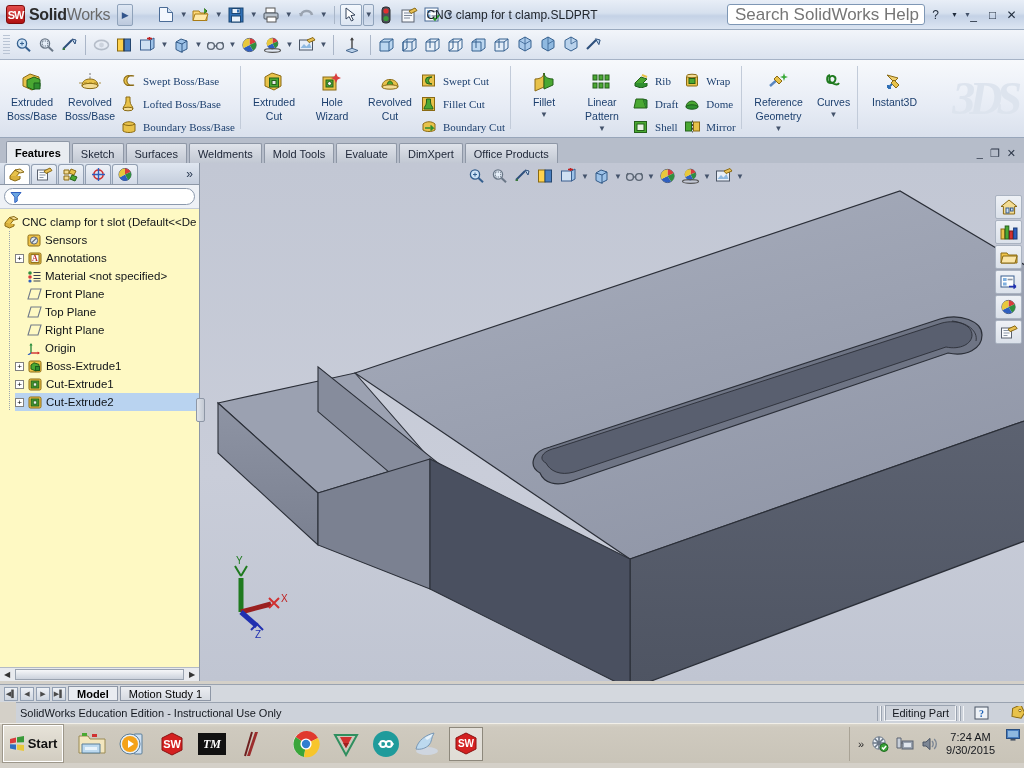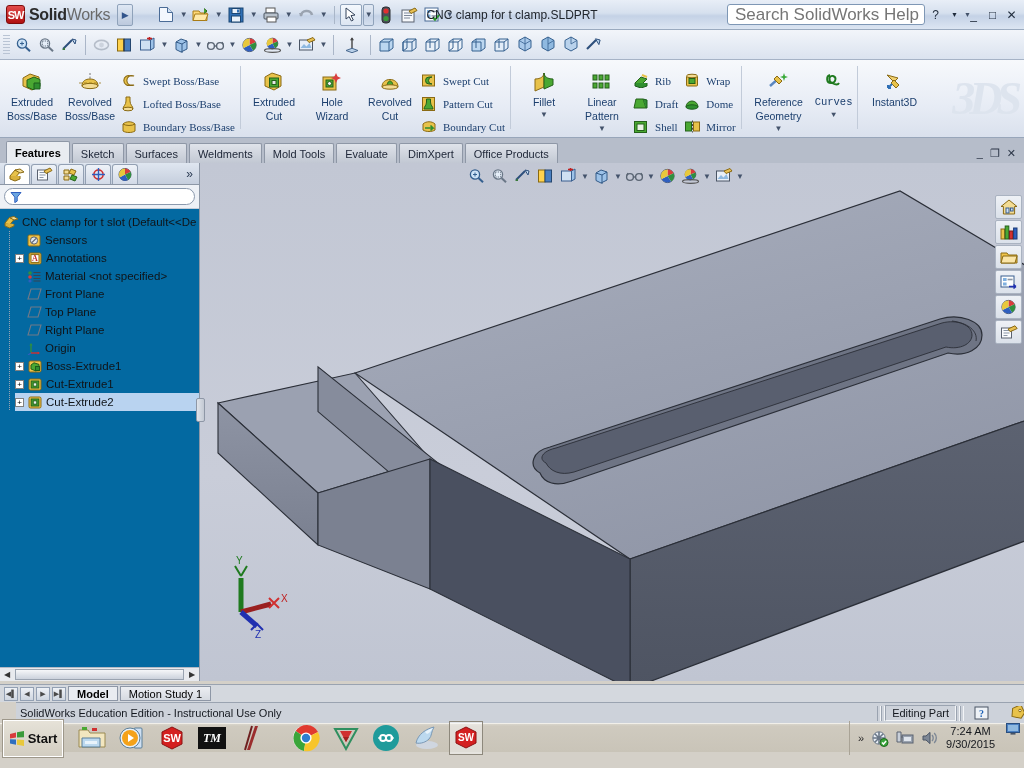--- a/index.html
+++ b/index.html
@@ -136,21 +136,21 @@
     background: linear-gradient(to bottom,#eef2f8,#d2dae7);
     border:1px solid #93a0b3; border-bottom:none; border-radius:3px 3px 0 0; font-size:13px;
   }
   .tm-tab.sel { background:#fff; }
   .tm-more { margin-left:auto; padding-right:6px; color:#2a3a52; font-size:12px; align-self:center; }
   .filterbar { padding:3px 4px; background:#eef1f6; border-bottom:1px solid #c4ccd8; }
   .filterbox {
     height:17px; background:#fff; border:1px solid #8b99ad; border-radius:9px;
     display:flex; align-items:center; padding-left:5px; gap:4px;
   }
-  .tree { flex:1; padding:4px 0 0 4px; overflow:hidden; background:#0369a1; font-size:11.5px; color:#101418; }
+  .tree { flex:1; padding:4px 0 0 4px; overflow:hidden; background:#fef9c3; font-size:11.5px; color:#101418; }
   .tnode { display:flex; align-items:center; height:18px; gap:3px; white-space:nowrap; }
   .tnode .exp {
     width:9px; height:9px; border:1px solid #808080; background:#fff;
     font-size:8px; line-height:7px; text-align:center; color:#000; margin-right:1px; flex:none;
   }
   .tnode .nospace { width:9px; flex:none; }
   .tnode .ico { width:15px; text-align:center; font-size:12px; flex:none; }
   .tnode.root { font-weight:normal; margin-left:0; }
   .indent { padding-left:11px; position:relative; }
   .indent::before{
@@ -205,21 +205,21 @@
     background:#cdd2da; border-top:1px solid #9aa3b0;
     display:flex; align-items:center; font-size:11px; color:#14181f; padding:0 4px;
   }
   .sb-right { margin-left:auto; display:flex; align-items:center; gap:0px; }
   .sb-grip { width:4px; height:15px; border-left:1px solid #9aa3b0; border-right:1px solid #f2f4f7; }
   .sb-cell { border:1px solid #9aa3b0; border-right-color:#f2f4f7; border-bottom-color:#f2f4f7;
     padding:1px 6px; font-size:11px; }
 
   
   .taskbar {
-    position:absolute; top:723px; left:0; width:1024px; height:29px;
+    position:absolute; top:723px; left:0; width:1024px; height:40px;
     background: linear-gradient(to bottom,#d9d5cb 0%, #cfcabf 8%, #c9c4b8 100%);
     border-top:1px solid #f1efe9; display:flex; align-items:center;
   }
   .startbtn {
     width:60px; height:37px; margin-left:3px;
     display:flex; align-items:center; justify-content:center; gap:3px;
     background: linear-gradient(to bottom,#e6e2d8,#d2cdc1);
     border:1px solid #fff; outline:1px solid #9d978a;
     font-weight:bold; font-size:13px; color:#111;
   }
@@ -603,21 +603,21 @@
           </span>
           <span class="lbl">Swept Cut</span>
         </div>
         <div class="smallbtn">
           <span class="gl">
             <svg width="15" height="16" viewBox="0 0 15 16">
                 <rect x="1.5" y="1.5" width="12" height="13" fill="#e8c24a" stroke="#8a6a14"></rect>
                 <path d="M5.5 3h4v3c0 3.5 2.5 4.5 2.5 7H3c0-2.5 2.5-3.5 2.5-7z" fill="#4aa832" stroke="#24611a"></path>
               </svg>
           </span>
-          <span class="lbl">Pattern Cut</span>
+          <span class="lbl">Fillet Cut</span>
         </div>
         <div class="smallbtn">
           <span class="gl">
             <svg width="16" height="15" viewBox="0 0 16 15">
                 <path d="M2 5c3-3 9-3 12 0v6c-3 2-9 2-12 0z" fill="#e8c24a" stroke="#8a6a14"></path>
                 <path d="M4 9h8l-2.5-2.5M12 9l-2.5 2.5" fill="none" stroke="#2f8f2f" stroke-width="1.6"></path>
               </svg>
           </span>
           <span class="lbl">Boundary Cut</span>
         </div>
@@ -721,21 +721,21 @@
           <svg width="24" height="20" viewBox="0 0 24 20">
               <path d="M3 14l8-7" stroke="#5a86c0" stroke-width="2.4"></path>
               <path d="M10 4l5 5-3 3-5-5z" fill="#e8c24a" stroke="#8a6a14"></path>
               <path d="M17 1l1 3 3 1-3 1-1 3-1-3-3-1 3-1z" fill="#3aaa3a"></path>
             </svg>
         </span>
         <span class="lbl">Reference</span>
         <span class="lbl">Geometry</span>
         <span class="dd">▼</span>
       </div>
-      <div class="bigbtn" style="width:44px;font-family:Liberation Mono, monospace;">
+      <div class="bigbtn" style="width:44px;">
         <span class="gl">
           <svg width="20" height="20" viewBox="0 0 20 20">
               <path d="M6 3c-4 1-4 8 1 8s6-6 2-7-5 5-1 7 6 2 7 0" fill="none" stroke="#1f7a1f" stroke-width="1.9"></path>
             </svg>
         </span>
         <span class="lbl">Curves</span>
         <span class="dd">▼</span>
       </div>
     </div>
 

